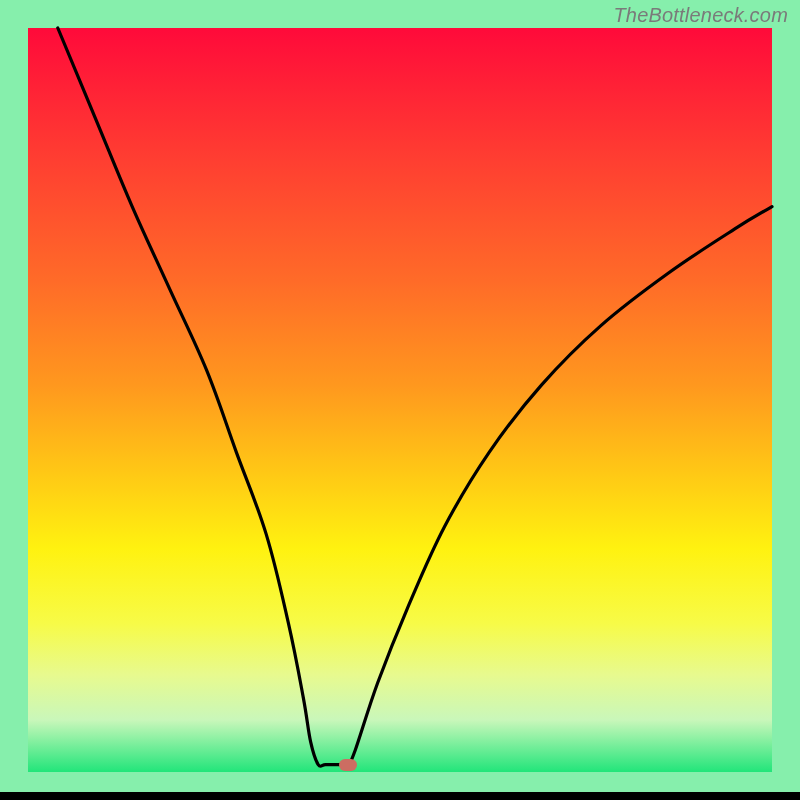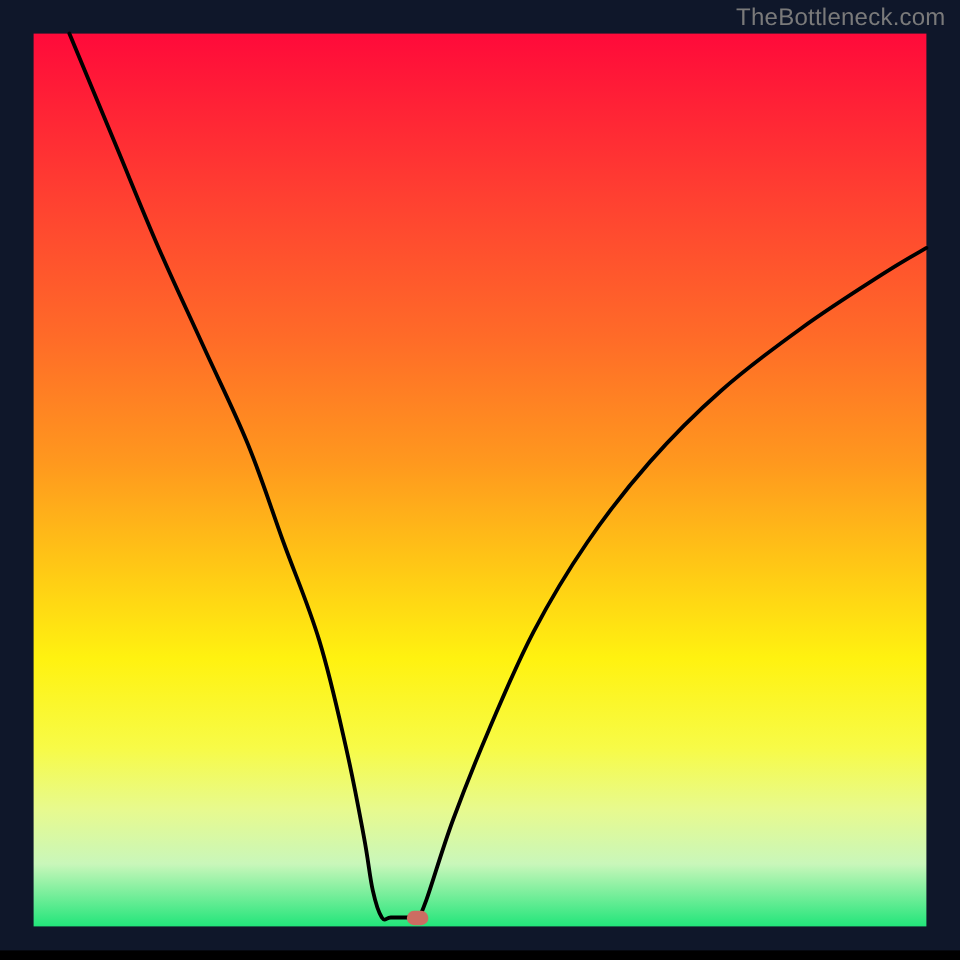--- a/index.html
+++ b/index.html
@@ -8,21 +8,22 @@
     width: 800px;
     height: 800px;
     background: #000;
     overflow: hidden;
     font-family: Arial, Helvetica, sans-serif;
   }
   .frame {
     position: relative;
     width: 800px;
     height: 792px;
-    background: #0f172a;
+    background: #86efac;
+    font-style: italic;
   }
   .watermark {
     position: absolute;
     top: 4px;
     right: 12px;
     color: #7a7a7a;
     font-size: 20px;
     font-weight: 500;
     letter-spacing: 0.2px;
     z-index: 10;

